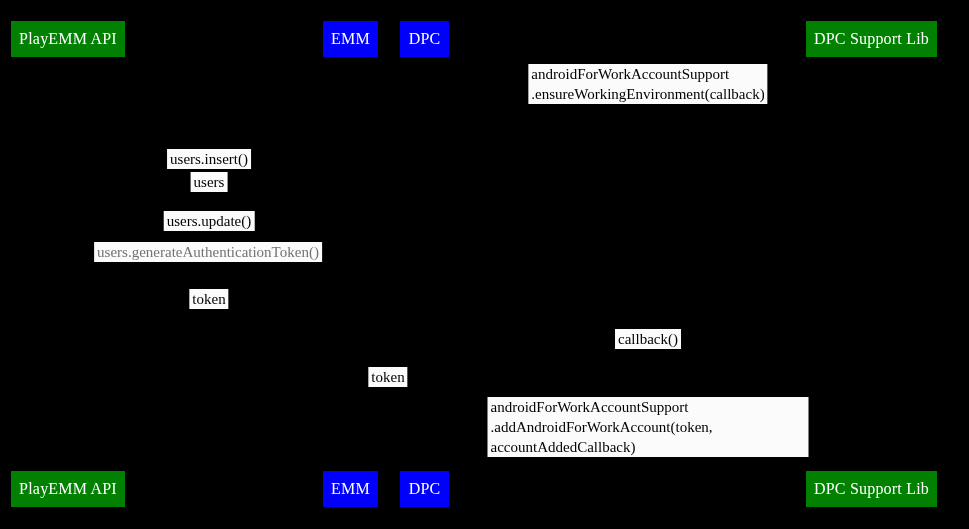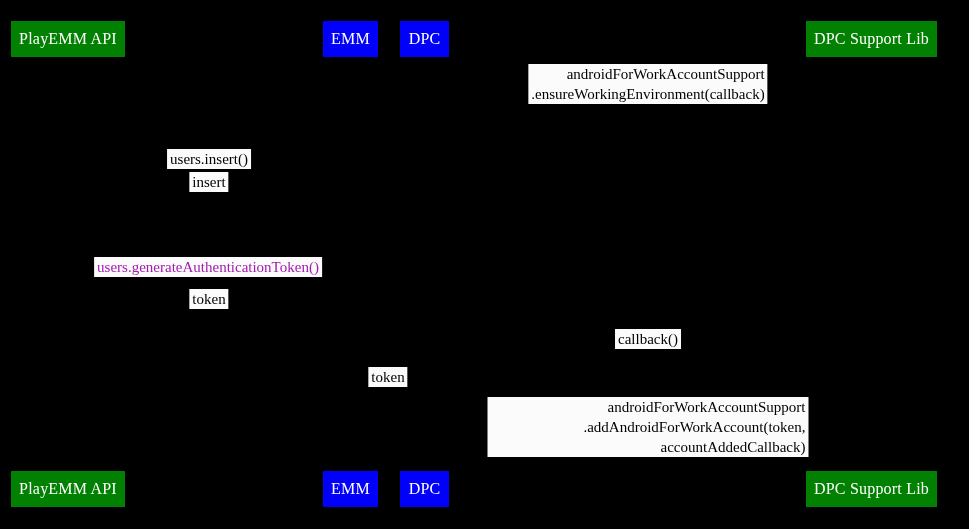--- a/index.html
+++ b/index.html
@@ -16,41 +16,42 @@
     display: flex;
     align-items: center;
     justify-content: center;
     font-size: 16px;
     letter-spacing: 0.2px;
   }
   .msg {
     position: absolute;
     font-size: 15px;
     line-height: 20px;
-    text-align: right;
+    text-align: left;
     white-space: pre-line;
     padding: 0 3px;
   }
   .centered { transform: translateX(-50%); }
 </style>
 </head>
 <body>
 
 <div class="stage" style="background: rgb(0, 0, 0); font-family: Liberation Serif, serif;">
 
   <div class="actor" style="left: 11px; top: 21px; width: 114px; height: 36px; background: rgb(2, 128, 2); color: rgb(255, 255, 255);">PlayEMM API</div>
   <div class="actor" style="left: 323px; top: 21px; width: 55px; height: 36px; background: rgb(1, 1, 251); color: rgb(255, 255, 255);">EMM</div>
   <div class="actor" style="left: 400px; top: 21px; width: 49px; height: 36px; background: rgb(1, 1, 251); color: rgb(255, 255, 255);">DPC</div>
   <div class="actor" style="left: 806px; top: 21px; width: 131px; height: 36px; background: rgb(2, 128, 2); color: rgb(255, 255, 255);">DPC Support Lib</div>
 
   <div class="msg centered" style="left: 648px; top: 64px; background: rgb(251, 251, 251); color: rgb(0, 0, 0);">androidForWorkAccountSupport
 .ensureWorkingEnvironment(callback)</div>
   <div class="msg centered" style="left: 209px; top: 133px; background: rgb(251, 251, 251); color: rgb(0, 0, 0); margin-top: 16px;">users.insert()</div>
-  <div class="msg centered" style="left: 209px; top: 172px; background: rgb(251, 251, 251); color: rgb(0, 0, 0);">insert</div>
-  <div class="msg centered" style="left: 208px; top: 257px; background: rgb(251, 251, 251); color: #a21caf;">users.generateAuthenticationToken()</div>
+  <div class="msg centered" style="left: 209px; top: 172px; background: rgb(251, 251, 251); color: rgb(0, 0, 0);">users</div>
+  <div class="msg centered" style="left: 209px; top: 211px; background: rgb(251, 251, 251); color: rgb(0, 0, 0);">users.update()</div>
+  <div class="msg centered" style="left: 208px; top: 242px; background: rgb(251, 251, 251); color: #737373;">users.generateAuthenticationToken()</div>
   <div class="msg centered" style="left: 209px; top: 289px; background: rgb(251, 251, 251); color: rgb(0, 0, 0);">token</div>
   <div class="msg centered" style="left: 648px; top: 329px; background: rgb(251, 251, 251); color: rgb(0, 0, 0);">callback()</div>
   <div class="msg centered" style="left: 388px; top: 367px; background: rgb(251, 251, 251); color: rgb(0, 0, 0);">token</div>
   <div class="msg centered" style="left: 648px; top: 397px; background: rgb(251, 251, 251); color: rgb(0, 0, 0);">androidForWorkAccountSupport
 .addAndroidForWorkAccount(token, accountAddedCallback)</div>
 
   <div class="actor" style="left: 11px; top: 471px; width: 114px; height: 36px; background: rgb(2, 128, 2); color: rgb(255, 255, 255);">PlayEMM API</div>
   <div class="actor" style="left: 323px; top: 471px; width: 55px; height: 36px; background: rgb(1, 1, 251); color: rgb(255, 255, 255);">EMM</div>
   <div class="actor" style="left: 400px; top: 471px; width: 49px; height: 36px; background: rgb(1, 1, 251); color: rgb(255, 255, 255);">DPC</div>
   <div class="actor" style="left: 806px; top: 471px; width: 131px; height: 36px; background: rgb(2, 128, 2); color: rgb(255, 255, 255);">DPC Support Lib</div>

